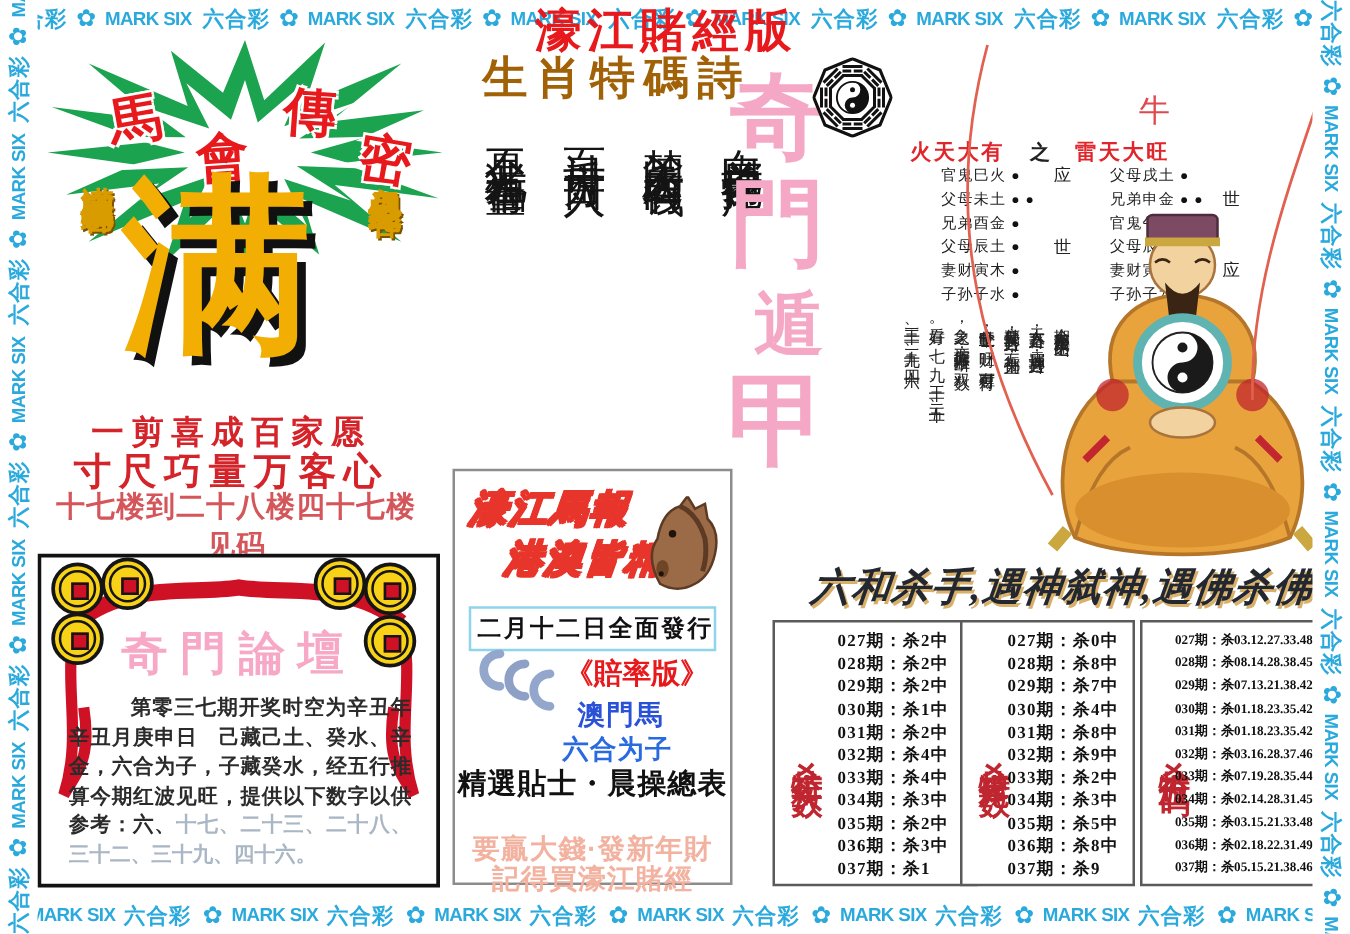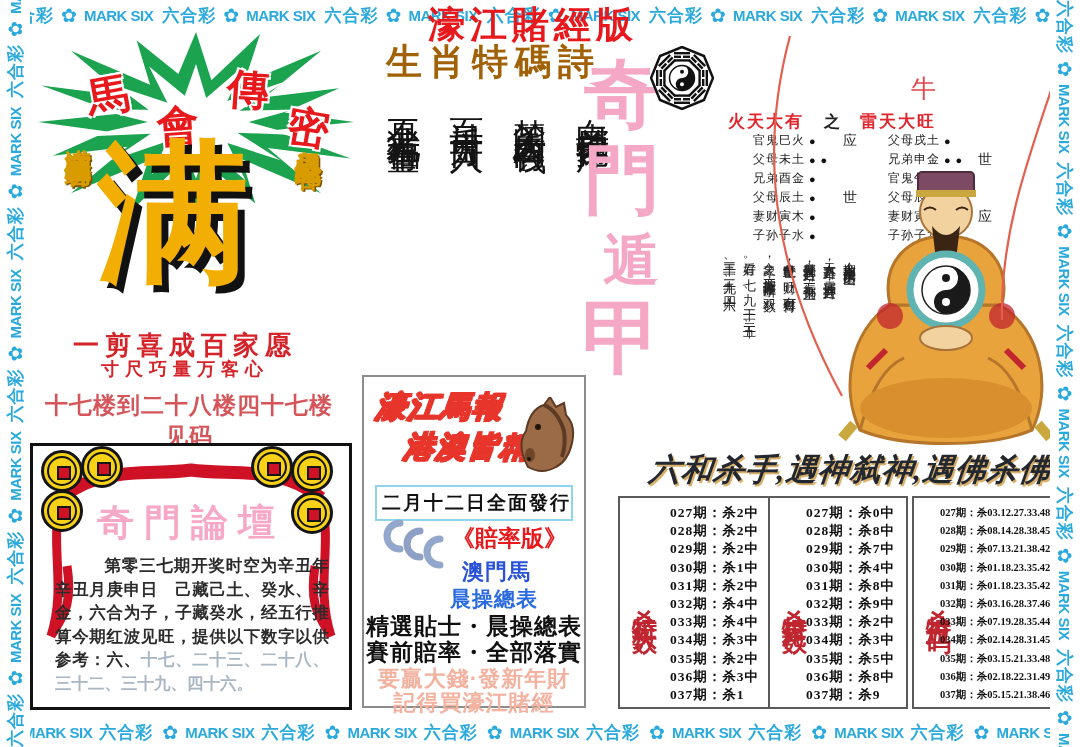--- a/index.html
+++ b/index.html
@@ -34,21 +34,21 @@
   .bc3{left:252px;top:70px;transform:rotate(10deg);}
   
   .big-char{position:absolute;left:98px;top:138px;font-size:152px;line-height:1;font-weight:bold;
             color:#f2ae02;text-shadow:7px 7px 0 #111;}
   .couplet{position:absolute;writing-mode:vertical-rl;font-weight:bold;font-size:27px;
            color:#d89c00;text-shadow:1.5px 1.5px 0 #7a5200;letter-spacing:2px;}
   .couplet-left{left:60px;top:128px;}
   .couplet-right{left:290px;top:128px;}
   .red-line{position:absolute;text-align:center;color:#d5232a;font-weight:bold;}
   .red-line1{left:55px;top:328px;width:260px;font-size:26px;letter-spacing:6px;}
-  .red-line2{left:55px;top:357px;width:260px;font-size:18px;letter-spacing:6px;}
+  .red-line2{left:55px;top:357px;width:260px;font-size:30px;letter-spacing:6px;}
   .red-line3{left:34px;top:390px;width:310px;font-size:23px;color:#d4555a;letter-spacing:1px;}
   
   .forum-box{position:absolute;left:30px;top:443px;width:322px;height:267px;border:3px solid #121212;
              box-sizing:border-box;background:#fff;}
   .forum-ribbon{position:absolute;left:0;top:0;}
   .coin{position:absolute;width:42px;height:42px;border-radius:50%;background:#f7d216;border:3px solid #151515;box-sizing:border-box;}
   .coin::before{content:"";position:absolute;left:3px;top:3px;right:3px;bottom:3px;border:2px solid #151515;border-radius:50%;}
   .coin::after{content:"";position:absolute;left:13px;top:13px;width:10px;height:10px;background:#cf1126;border:2px solid #151515;}
   .forum-title{position:absolute;left:0;top:52px;width:100%;text-align:center;font-size:37px;font-weight:bold;
                color:#f6a8c6;letter-spacing:10px;font-family:"Liberation Sans","DejaVu Sans",sans-serif;}
@@ -473,23 +473,22 @@
       <circle cx="15" cy="62" r="2" fill="#20130a"></circle>
     </svg>
     <div class="ha-release">二月十二日全面發行</div>
     <svg class="ha-shoes" width="74" height="64" viewBox="0 0 74 64">
       <path d="M26 6 A13 13 0 1 0 26 32" fill="none" stroke="#93a7cc" stroke-width="7" stroke-linecap="round"></path>
       <path d="M46 14 A13 13 0 1 0 46 40" fill="none" stroke="#8fa0c6" stroke-width="7" stroke-linecap="round"></path>
       <path d="M66 22 A13 13 0 1 0 66 48" fill="none" stroke="#93a7cc" stroke-width="7" stroke-linecap="round"></path>
     </svg>
     <div class="ha-odds">《賠率版》</div>
     <div class="ha-macau">澳門馬</div>
-    <div class="ha-schedule">晨操總表</div>
+    <div class="ha-schedule">六合为子</div>
     <div class="ha-feature ha-f1">精選貼士・晨操總表</div>
-    <div class="ha-feature ha-f2">賽前賠率・全部落實</div>
     <div class="ha-slogan ha-s1">要贏大錢·發新年財</div>
     <div class="ha-slogan ha-s2">記得買濠江賭經</div>
   </div>
 
   <div class="killer-title">六和杀手,遇神弑神,遇佛杀佛</div>
 
   <div class="ktable kt1">
     <div class="klabel">杀特头数</div>
     <div class="krows">
 

